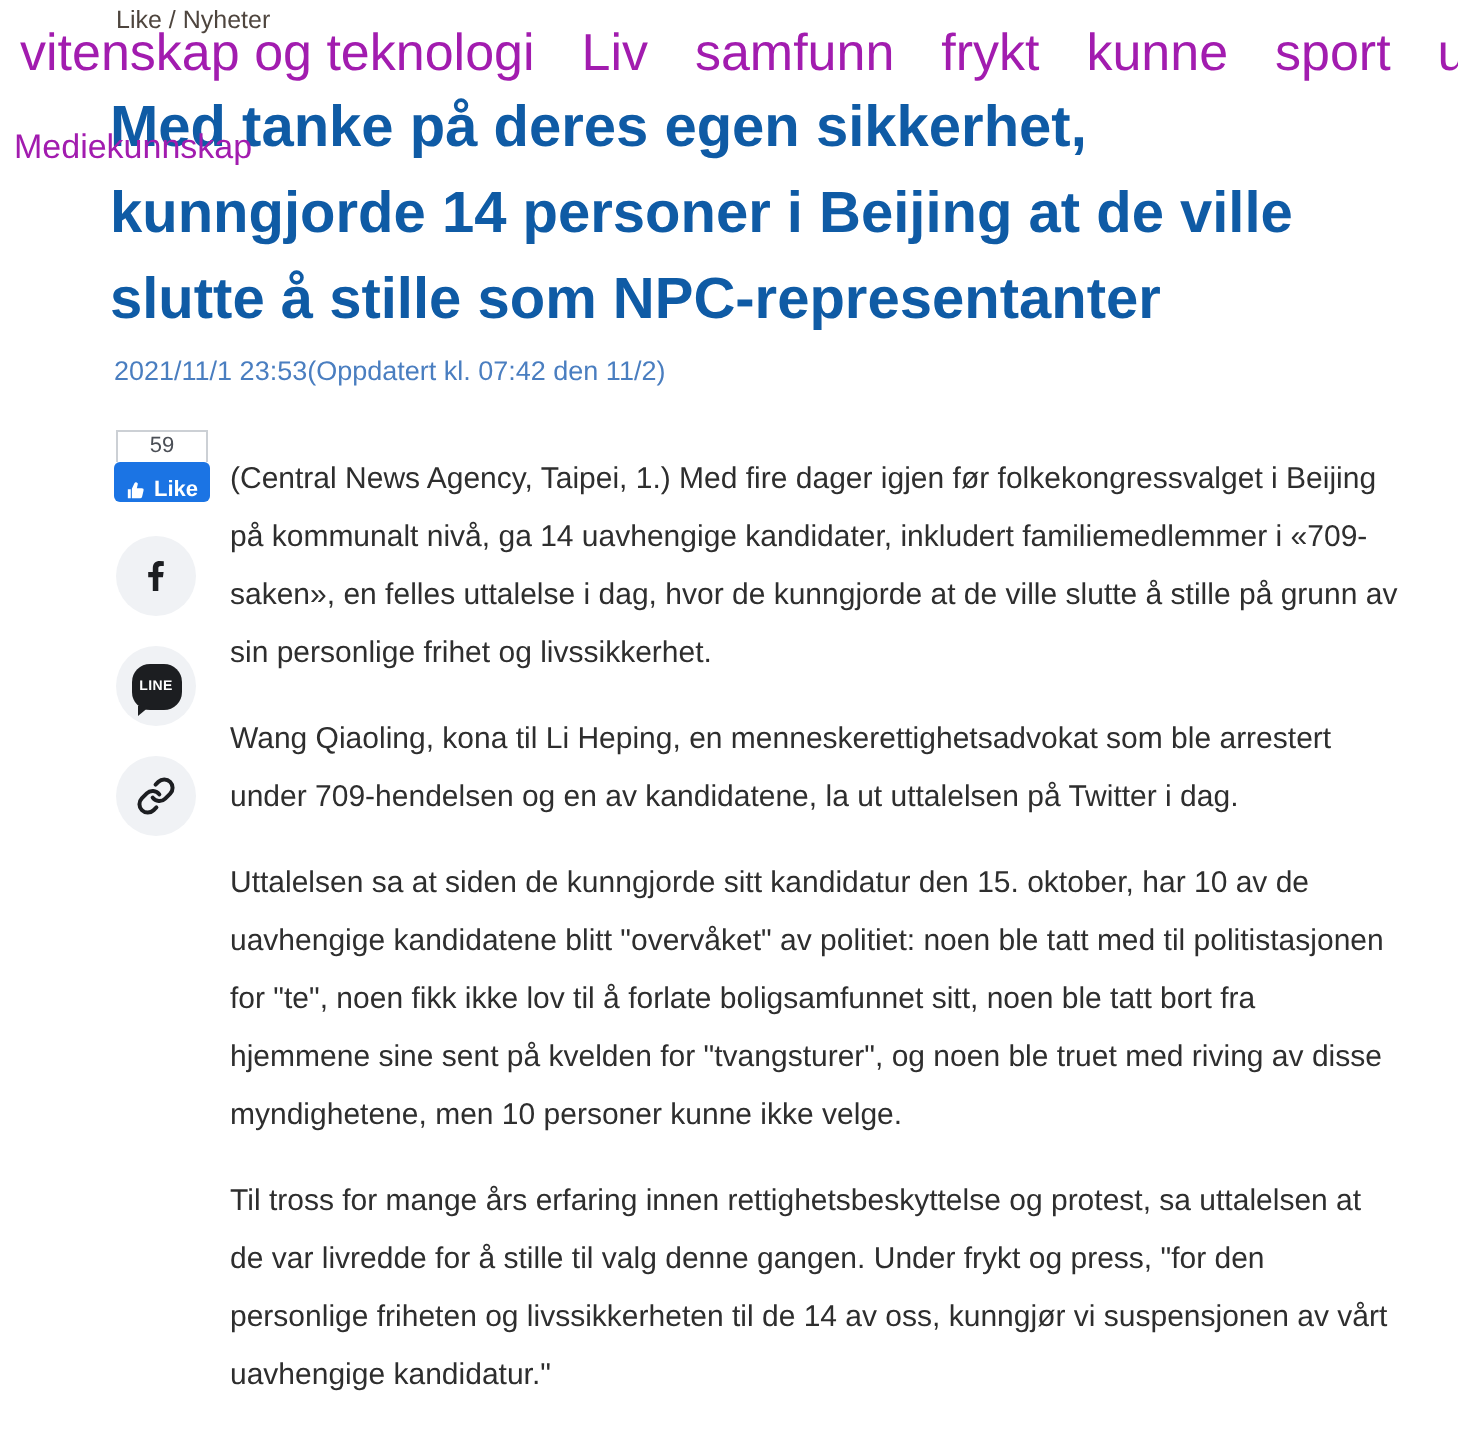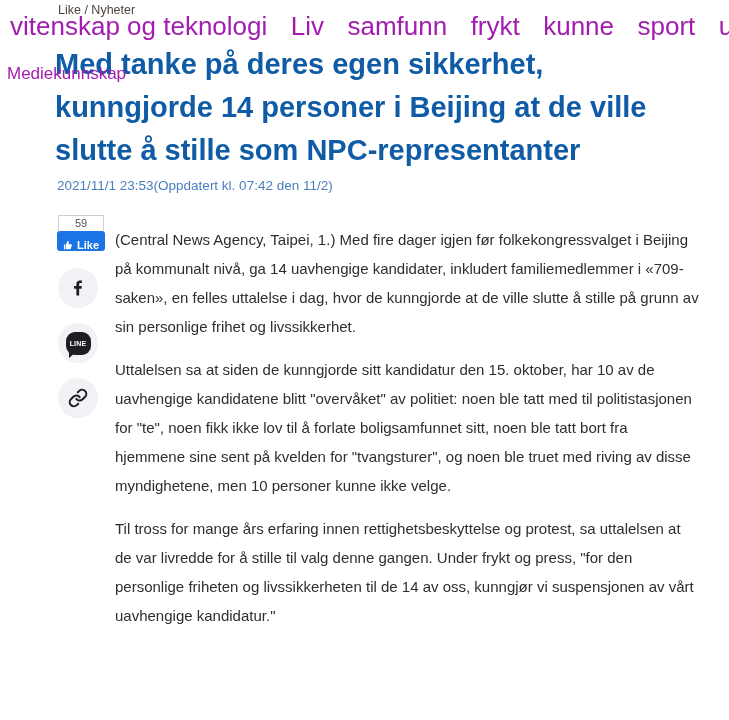--- a/index.html
+++ b/index.html
@@ -149,15 +149,16 @@
     <svg class="link-svg" viewBox="0 0 24 24" fill="none" stroke="#1c1e21" stroke-width="2.4" stroke-linecap="round" stroke-linejoin="round">
       <path d="M10 13a5 5 0 0 0 7.54.54l3-3a5 5 0 0 0-7.07-7.07l-1.72 1.71"></path>
       <path d="M14 11a5 5 0 0 0-7.54-.54l-3 3a5 5 0 0 0 7.07 7.07l1.71-1.71"></path>
     </svg>
   </div>
 
 </div>
 
 <div class="article-body">
   <p>(Central News Agency, Taipei, 1.) Med fire dager igjen før folkekongressvalget i Beijing på kommunalt nivå, ga 14 uavhengige kandidater, inkludert familiemedlemmer i «709-saken», en felles uttalelse i dag, hvor de kunngjorde at de ville slutte å stille på grunn av sin personlige frihet og livssikkerhet.</p>
+  <p>Wang Qiaoling, kona til Li Heping, en menneskerettighetsadvokat som ble arrestert under 709-hendelsen og en av kandidatene, la ut uttalelsen på Twitter i dag.</p>
   <p>Uttalelsen sa at siden de kunngjorde sitt kandidatur den 15. oktober, har 10 av de uavhengige kandidatene blitt "overvåket" av politiet: noen ble tatt med til politistasjonen for "te", noen fikk ikke lov til å forlate boligsamfunnet sitt, noen ble tatt bort fra hjemmene sine sent på kvelden for "tvangsturer", og noen ble truet med riving av disse myndighetene, men 10 personer kunne ikke velge.</p>
   <p>Til tross for mange års erfaring innen rettighetsbeskyttelse og protest, sa uttalelsen at de var livredde for å stille til valg denne gangen. Under frykt og press, "for den personlige friheten og livssikkerheten til de 14 av oss, kunngjør vi suspensjonen av vårt uavhengige kandidatur."</p>
 </div>
 
 </body></html>

